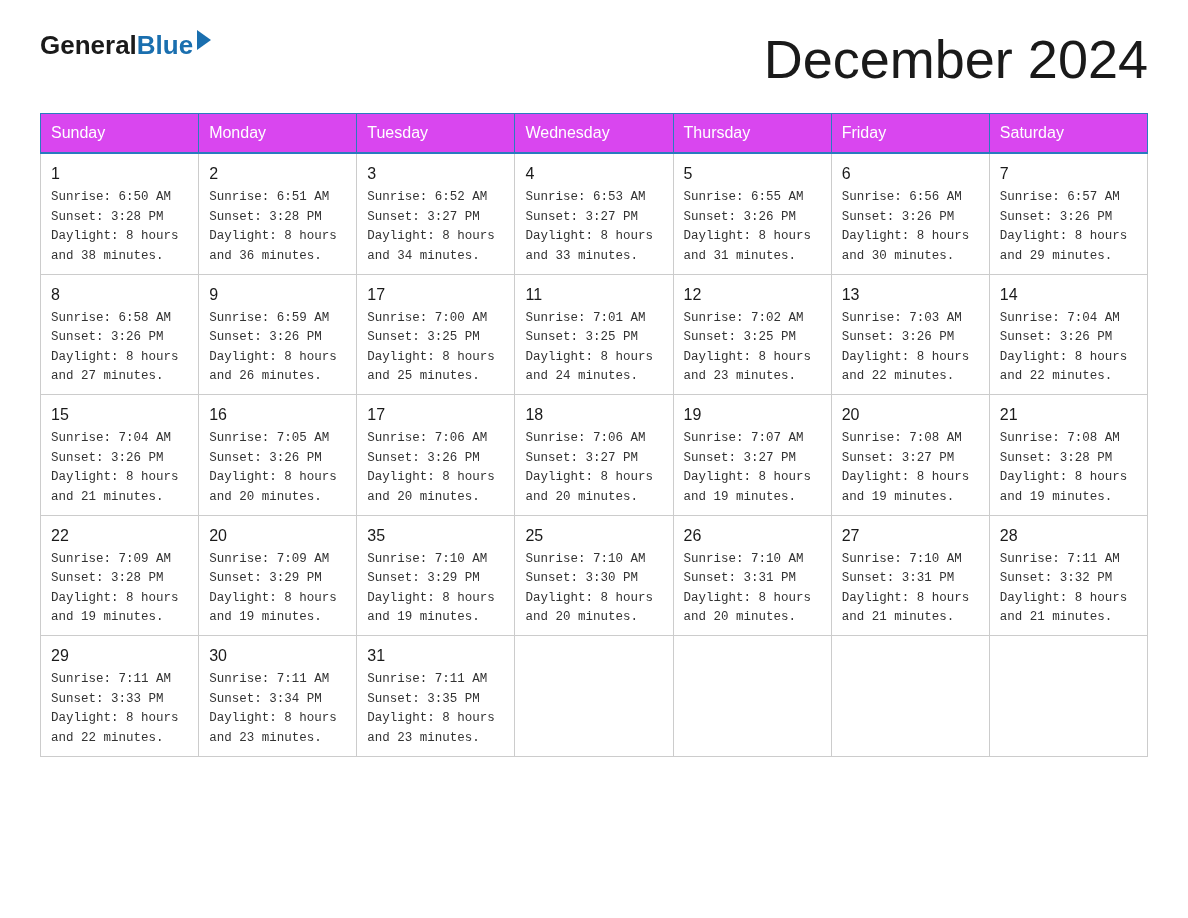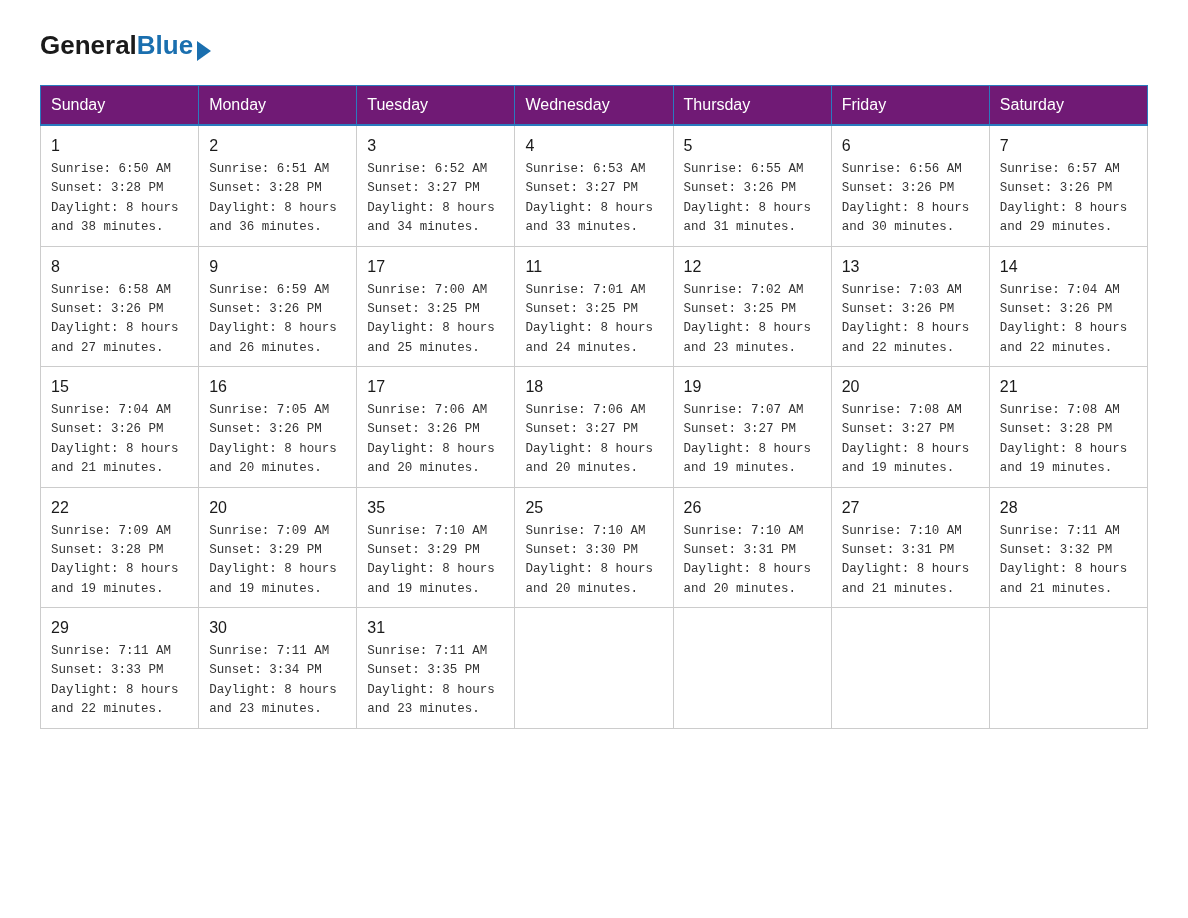--- a/index.html
+++ b/index.html
@@ -24,21 +24,21 @@
       display: flex;
       align-items: center;
     }
     .logo-general {
       font-size: 26px;
       font-weight: bold;
       color: #1a1a1a;
     }
     .logo-blue-block {
       display: flex;
-      align-items: flex-end;
+      align-items: flex-start;
     }
     .logo-blue {
       font-size: 26px;
       font-weight: bold;
       color: #1a6faf;
       margin-right: 4px;
     }
     .logo-arrow {
       width: 0;
       height: 0;
@@ -59,21 +59,21 @@
     .subtitle {
       font-size: 20px;
       color: #555;
       margin-top: 4px;
     }
     .calendar {
       width: 100%;
       border-collapse: collapse;
     }
     .calendar th {
-      background-color: #701a75;
+      background-color: #d946ef;
       color: #fff;
       font-size: 16px;
       font-weight: normal;
       padding: 10px 10px;
       text-align: left;
       border: 1px solid #2a7bbf;
     }
     .calendar td {
       vertical-align: top;
       padding: 8px 10px;
@@ -114,20 +114,21 @@
   <div class="logo">
     <div class="logo-text">
       <span class="logo-general">General</span>
     </div>
     <div class="logo-blue-block">
       <span class="logo-blue">Blue</span>
       <span class="logo-arrow"></span>
     </div>
   </div>
   <div class="title-block">
+    <div class="month-title">December 2024</div>
   </div>
 </div>
 
 <table class="calendar">
   <thead>
     <tr>
     <th>Sunday</th>
         <th>Monday</th>
         <th>Tuesday</th>
         <th>Wednesday</th>

